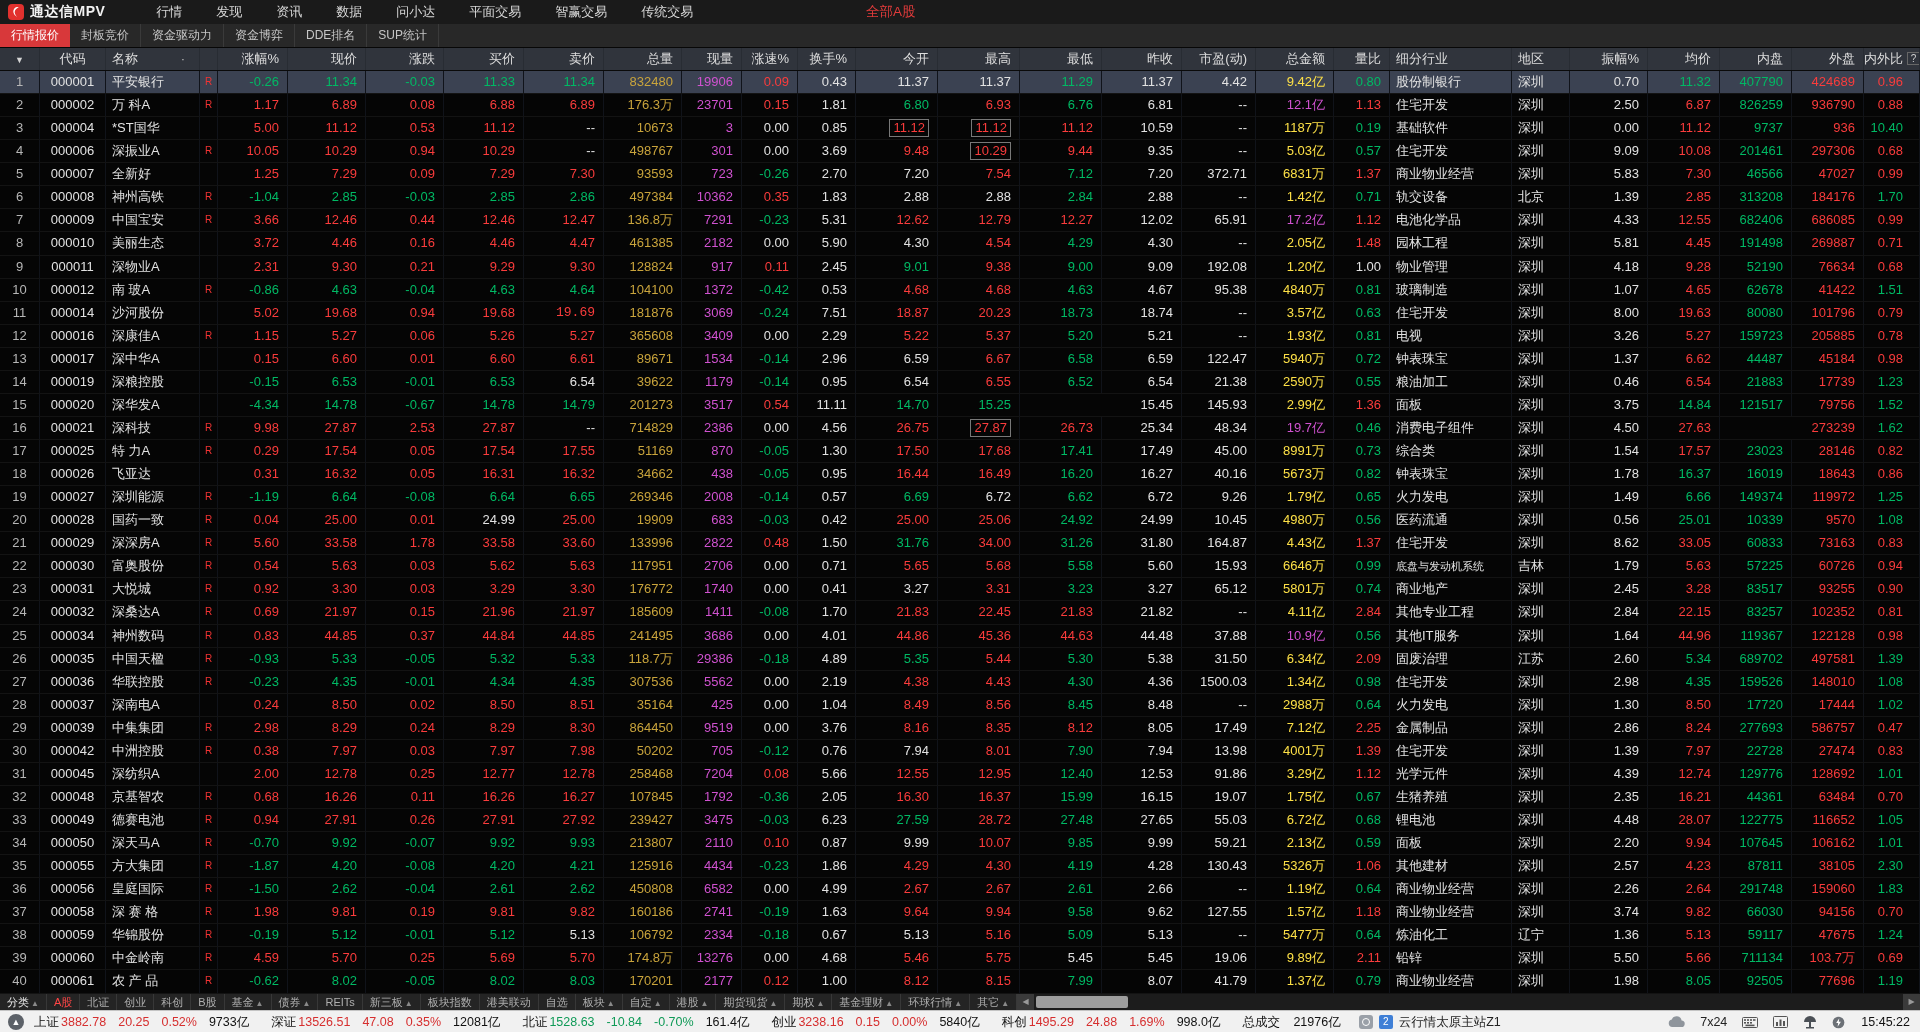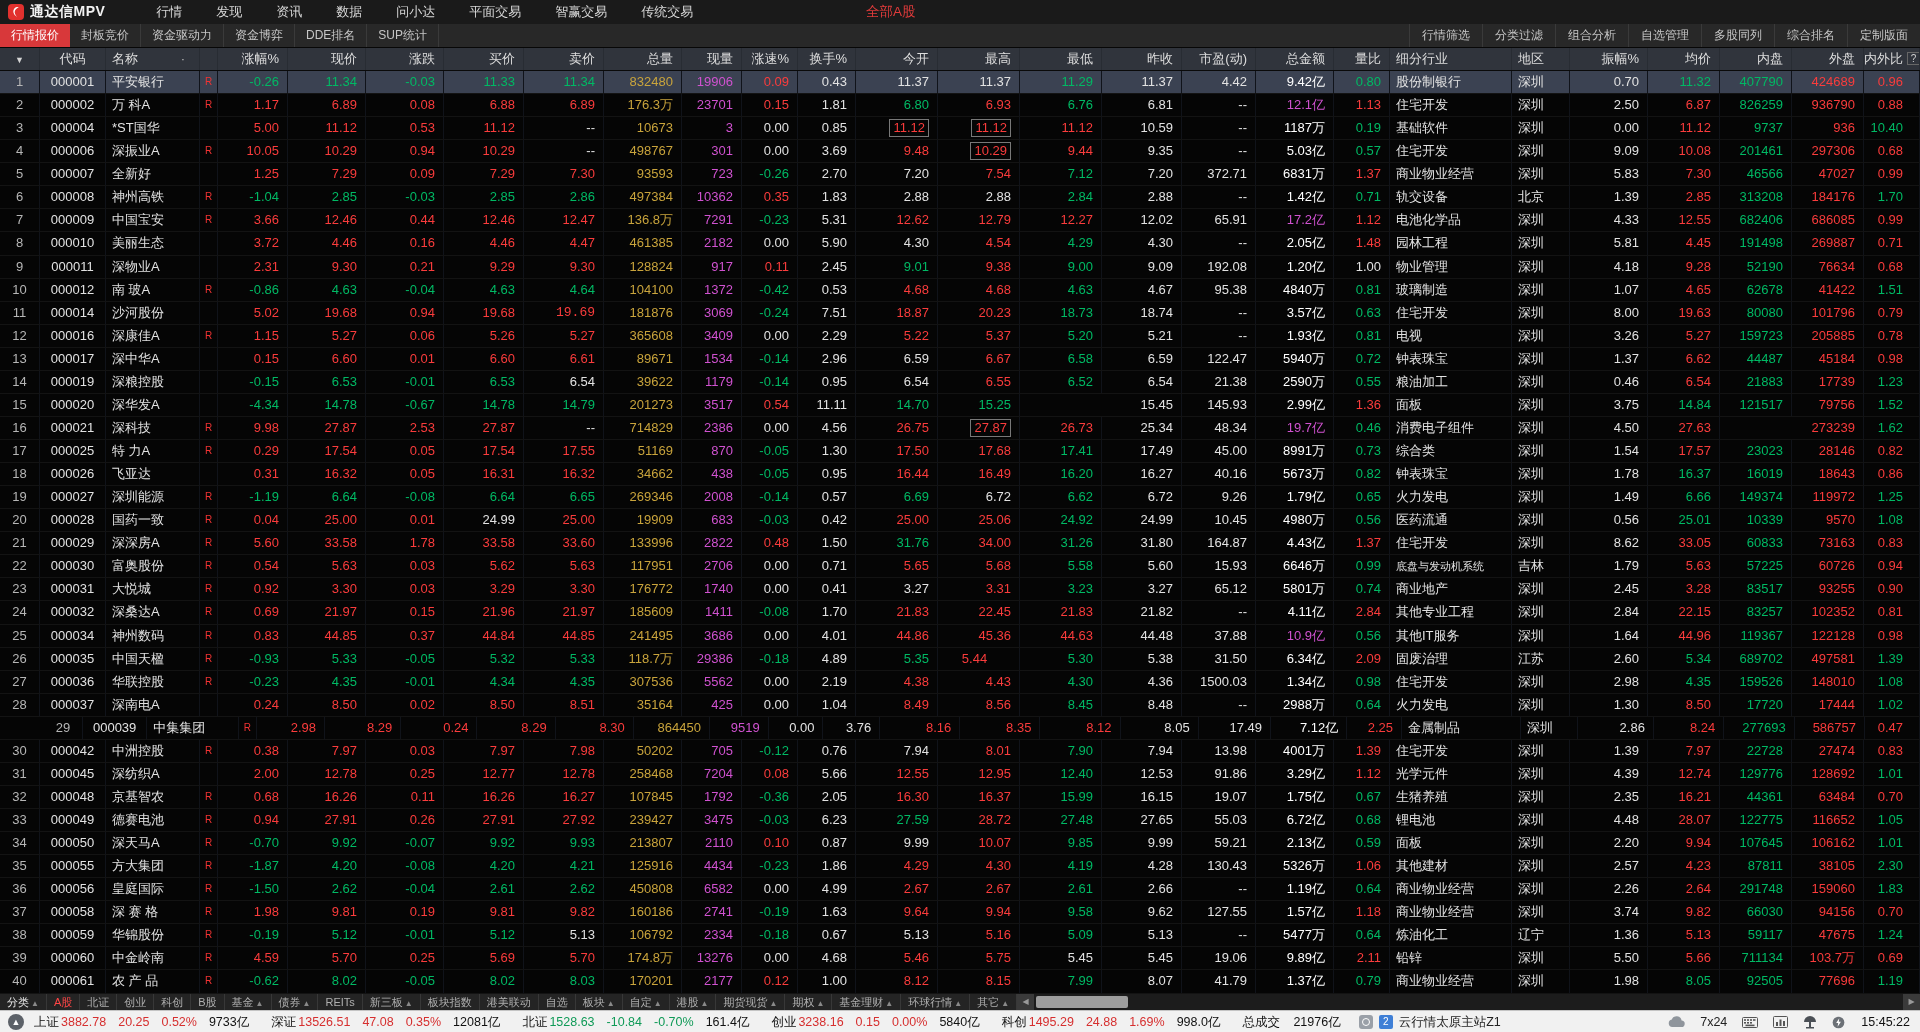--- a/index.html
+++ b/index.html
@@ -26,21 +26,21 @@
   
   .thead{display:flex;height:23px;background:#30343c;color:#dedede;font-size:13px;box-sizing:border-box;border-bottom:1px solid #0a0a0a;}
   .hcell{box-sizing:border-box;line-height:22px;white-space:nowrap;overflow:hidden;border-right:1px solid #282c33;}
   .rows{background:#050505;}
   .row{display:flex;height:23.07px;box-sizing:border-box;border-bottom:1px solid #131313;}
   .row.sel{background:#3b4252;}
   .cell{box-sizing:border-box;line-height:22px;font-size:13px;white-space:nowrap;overflow:hidden;border-right:1px solid #10131a;}
   .al{text-align:left;padding-left:6px;} .ar{text-align:right;padding-right:8px;} .ac{text-align:center;}
   .last{padding-right:16px;}
   .c-r{color:#fa3c3c}.c-g{color:#00b964}.c-w{color:#e2e2e2}.c-y{color:#c9a43c}
-  .c-m{color:#d052d0}.c-b{color:#ffffff}.c-s{color:#b6b6b6}
+  .c-m{color:#d052d0}.c-b{color:#fde047}.c-s{color:#b6b6b6}
   .rmk{color:#f23333;font-size:10px;line-height:22px;}
   .sm{font-size:11px;}
   .box-val{display:inline-block;border:1px solid #787878;line-height:16px;padding:0 3px;margin-bottom:1px;}
   .sort-tri{font-size:9px;color:#d5d5d5;}
   .name-dot{color:#bbb;margin-right:14px;}
   .help-q{display:inline-block;font-size:10px;color:#cfcfcf;border:1px solid #666;line-height:11px;width:11px;text-align:center;margin-left:4px;vertical-align:1px;}
   
   .tabbar{height:16px;background:#242424;display:flex;font-size:11px;color:#b0b0b0;align-items:stretch;box-sizing:border-box;}
   .btab{line-height:16px;padding:0 7px;border-right:1px solid #383838;white-space:nowrap;cursor:default;}
   .btab .arrow{font-size:8px;color:#8a8a8a;margin-left:2px;}
@@ -93,29 +93,20 @@
 
 <div class="toolbar">
   <div style="display:flex">
       <span class="tb-tab active">行情报价</span>
       <span class="tb-tab">封板竞价</span>
       <span class="tb-tab">资金驱动力</span>
       <span class="tb-tab">资金博弈</span>
       <span class="tb-tab">DDE排名</span>
       <span class="tb-tab">SUP统计</span>
     </div>
-  <div class="tb-tools">
-      <span class="tb-tool">行情筛选</span>
-      <span class="tb-tool">分类过滤</span>
-      <span class="tb-tool">组合分析</span>
-      <span class="tb-tool">自选管理</span>
-      <span class="tb-tool">多股同列</span>
-      <span class="tb-tool">综合排名</span>
-      <span class="tb-tool">定制版面</span>
-    </div>
 </div>
 
 <div class="thead">
     <span class="hcell ac" style="width: 40px;"><span class="sort-tri">▼</span></span>
     <span class="hcell ac" style="width: 66px;">代码</span>
     <span class="hcell al" style="width: 94px; display: flex; justify-content: space-between;">
       <span>名称</span>
       <span class="name-dot">·</span>
     </span>
     <span class="hcell ac" style="width: 18px;"></span>
@@ -877,21 +868,21 @@
       <span class="cell ar c-g" style="width: 70px;">-0.93</span>
       <span class="cell ar c-g" style="width: 78px;">5.33</span>
       <span class="cell ar c-g" style="width: 78px;">-0.05</span>
       <span class="cell ar c-g" style="width: 80px;">5.32</span>
       <span class="cell ar c-g" style="width: 80px;">5.33</span>
       <span class="cell ar c-y" style="width: 78px;">118.7万</span>
       <span class="cell ar c-m" style="width: 60px;">29386</span>
       <span class="cell ar c-g" style="width: 56px;">-0.18</span>
       <span class="cell ar c-w" style="width: 58px;">4.89</span>
       <span class="cell ar c-g" style="width: 82px;">5.35</span>
-      <span class="cell ar c-r" style="width: 82px; text-align: center;">5.44</span>
+      <span class="cell ar c-r" style="width: 82px;">5.44</span>
       <span class="cell ar c-g" style="width: 82px;">5.30</span>
       <span class="cell ar c-w" style="width: 80px;">5.38</span>
       <span class="cell ar c-w" style="width: 74px;">31.50</span>
       <span class="cell ar c-b" style="width: 78px;">6.34亿</span>
       <span class="cell ar c-r" style="width: 56px;">2.09</span>
       <span class="cell al c-w" style="width: 122px;">固废治理</span>
       <span class="cell al c-w" style="width: 58px;">江苏</span>
       <span class="cell ar c-w" style="width: 78px;">2.60</span>
       <span class="cell ar c-g" style="width: 72px;">5.34</span>
       <span class="cell ar c-g" style="width: 72px;">689702</span>
@@ -950,21 +941,21 @@
       <span class="cell ar c-g" style="width: 56px;">0.64</span>
       <span class="cell al c-w" style="width: 122px;">火力发电</span>
       <span class="cell al c-w" style="width: 58px;">深圳</span>
       <span class="cell ar c-w" style="width: 78px;">1.30</span>
       <span class="cell ar c-r" style="width: 72px;">8.50</span>
       <span class="cell ar c-g" style="width: 72px;">17720</span>
       <span class="cell ar c-r" style="width: 72px;">17444</span>
       <span class="cell ar c-g last" style="width: 56px;">1.02</span>
     </div>
     <div class="row">
-      <span class="cell ac c-s" style="width: 40px; margin-left: 44px;">29</span>
+      <span class="cell ac c-s" style="width: 40px;">29</span>
       <span class="cell ac c-w" style="width: 66px;">000039</span>
       <span class="cell al c-w" style="width: 94px;">中集集团</span>
       <span class="cell ac rmk" style="width: 18px;">R</span>
       <span class="cell ar c-r" style="width: 70px;">2.98</span>
       <span class="cell ar c-r" style="width: 78px;">8.29</span>
       <span class="cell ar c-r" style="width: 78px;">0.24</span>
       <span class="cell ar c-r" style="width: 80px;">8.29</span>
       <span class="cell ar c-r" style="width: 80px;">8.30</span>
       <span class="cell ar c-y" style="width: 78px;">864450</span>
       <span class="cell ar c-m" style="width: 60px;">9519</span>

